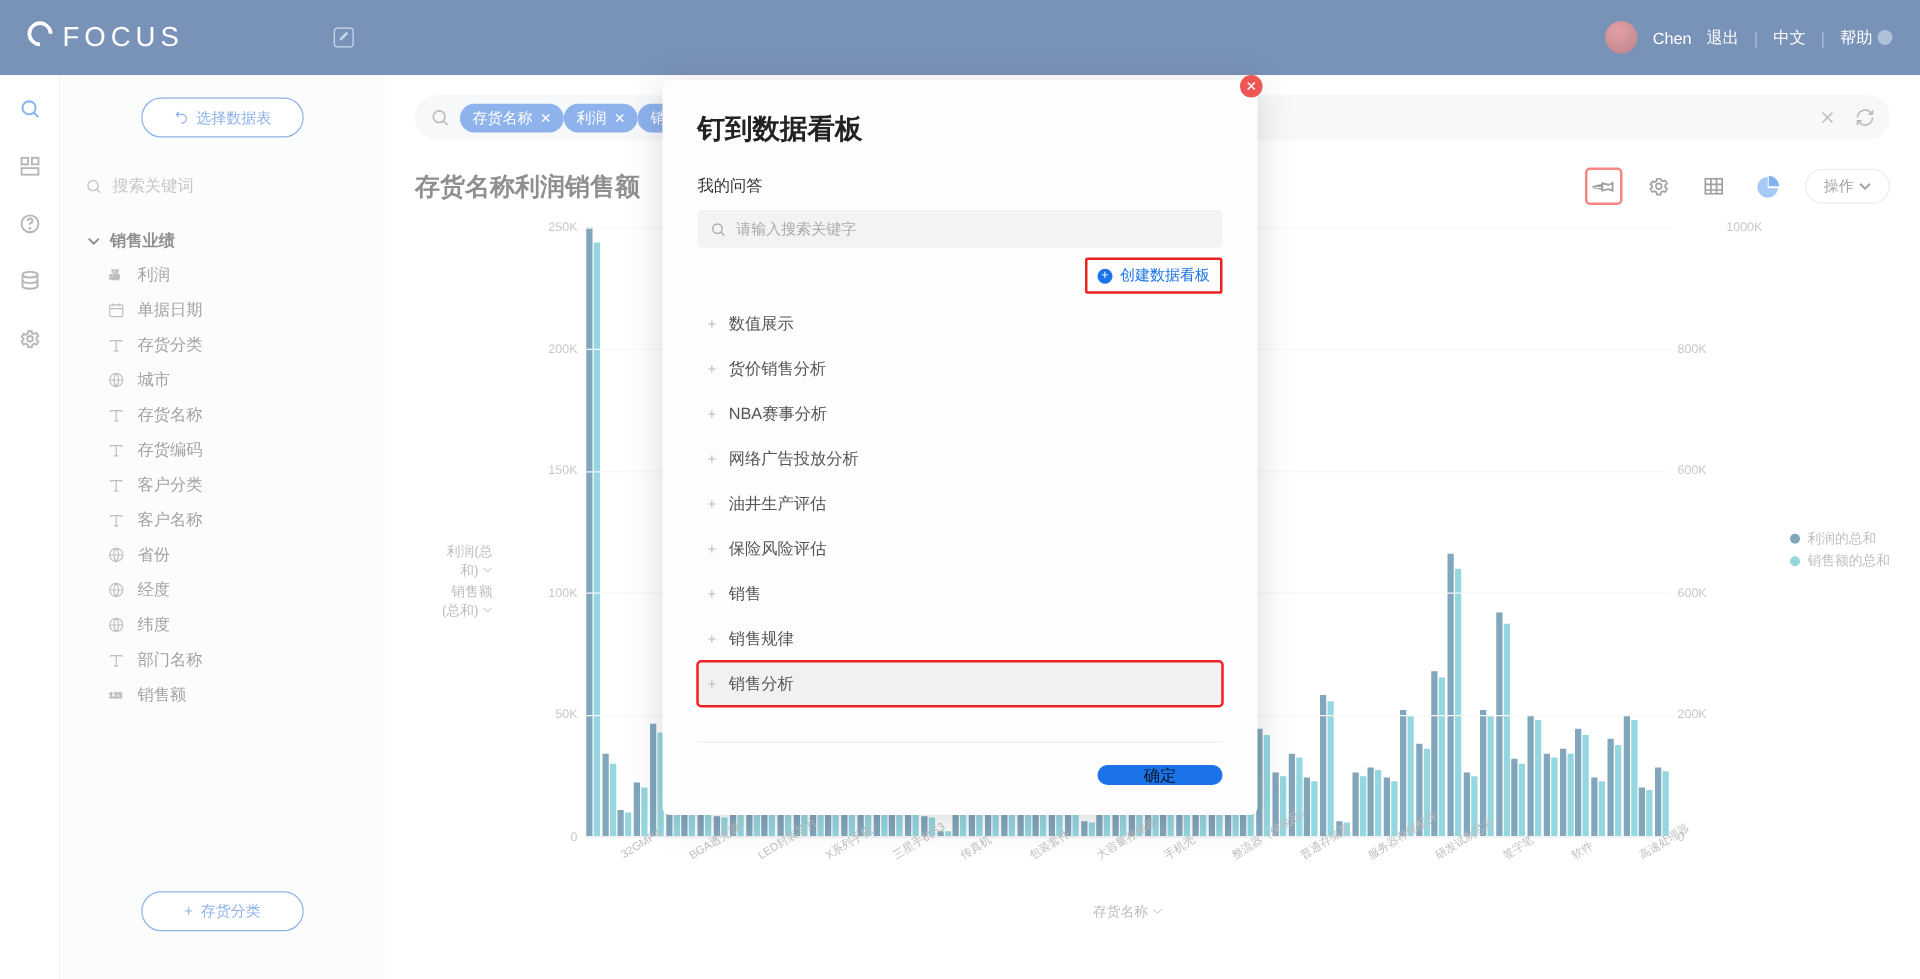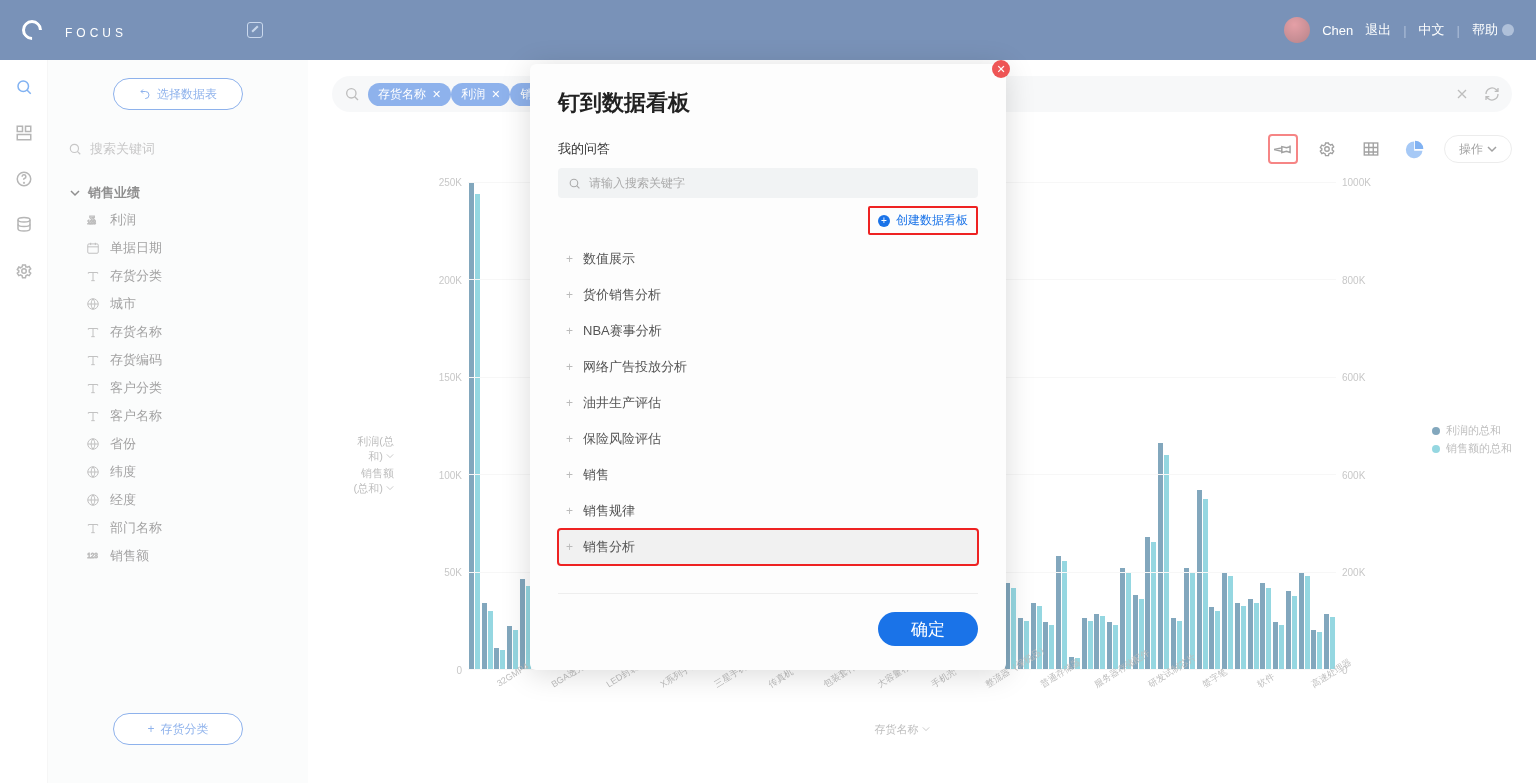--- a/index.html
+++ b/index.html
@@ -1,18 +1,18 @@
 <!DOCTYPE html>
 <html><head>
 <meta charset="utf-8">
 <style>
 *{box-sizing:border-box;margin:0;padding:0;font-family:-apple-system,"PingFang SC","Microsoft YaHei",sans-serif}
 body{width:1536px;height:783px;overflow:hidden;background:#fff;position:relative}
 .topbar{height:60px;background:#0b3a7e;display:flex;align-items:center;padding:0 22px;color:#fff}
-.logo{display:flex;align-items:flex-end;gap:23px;font-size:12px;letter-spacing:4px;font-weight:500}
+.logo{display:flex;align-items:flex-start;gap:8px;font-size:22px;letter-spacing:4px;font-weight:500}
 .logo-icon{width:20px;height:20px;border:3px solid #fff;border-radius:50%;border-right-color:transparent;transform:rotate(45deg)}
 .edit-icon{width:16px;height:16px;border:1.5px solid #9fb9de;border-radius:3px;margin-left:120px;position:relative}
 .edit-icon::after{content:"";position:absolute;width:8px;height:2px;background:#9fb9de;transform:rotate(-45deg);top:5px;left:3px}
 .topbar-right{margin-left:auto;display:flex;align-items:center;gap:12px;font-size:13px}
 .avatar{width:26px;height:26px;border-radius:50%;background:radial-gradient(circle at 40% 30%,#d0525e,#7a1f2a)}
 .sep{color:#6e8cba}
 .help-badge{display:inline-flex;align-items:center;gap:4px}
 .help-badge::after{content:"";width:12px;height:12px;border-radius:50%;background:#6e8cba}
 .main{display:flex;height:calc(100% - 60px)}
 .leftnav{width:48px;background:#fff;border-right:1px solid #eee;display:flex;flex-direction:column;align-items:center;padding-top:18px;gap:28px}
@@ -70,21 +70,21 @@
 .modal-sub{font-size:13px;color:#333;margin-top:22px}
 .modal-search{margin-top:10px;background:#f1f3f4;border-radius:4px;height:30px;display:flex;align-items:center;padding:0 10px;gap:8px;color:#aaa;font-size:12px}
 .create-row{display:flex;justify-content:flex-end;margin-top:8px}
 .create-link{border:2px solid #e22;color:#1a73e8;font-size:12px;padding:4px 8px;display:inline-flex;align-items:center;gap:6px;border-radius:2px}
 .create-link .plus-circle{width:12px;height:12px;border-radius:50%;background:#1a73e8;color:#fff;display:flex;align-items:center;justify-content:center;font-size:10px;line-height:1}
 .board-list{margin-top:6px}
 .board-item{display:flex;align-items:center;gap:10px;padding:9px 8px;font-size:13px;color:#555;border-radius:3px}
 .board-item .pl{color:#bbb;font-size:12px}
 .board-item.hl{background:#f1f1f1;outline:2px solid #e22;outline-offset:-1px}
 .modal-foot{display:flex;justify-content:flex-end;margin-top:28px;border-top:1px solid #eee;padding-top:18px}
-.btn-ok{background:#1a73e8;color:#ffffff;border:none;border-radius:18px;height:34px;width:100px;font-size:17px;cursor:pointer}
+.btn-ok{background:#1a73e8;color:#0f172a;border:none;border-radius:18px;height:16px;width:100px;font-size:13px;cursor:pointer}
 svg{display:block}
 </style>
 </head>
 <body>
 
 <div class="topbar">
   <div class="logo">
     <span class="logo-icon"></span>
     <span>FOCUS</span>
   </div>
@@ -207,28 +207,28 @@
               <circle cx="12" cy="12" r="9"></circle>
               <path d="M3 12h18M12 3a14 14 0 0 1 0 18M12 3a14 14 0 0 0 0 18"></path>
             </svg>
             <span>省份</span>
           </div>
           <div class="tree-item">
             <svg viewBox="0 0 24 24" fill="none" stroke="currentColor" stroke-width="1.6">
               <circle cx="12" cy="12" r="9"></circle>
               <path d="M3 12h18M12 3a14 14 0 0 1 0 18M12 3a14 14 0 0 0 0 18"></path>
             </svg>
-            <span>纬度</span>
+            <span>经度</span>
           </div>
           <div class="tree-item">
             <svg viewBox="0 0 24 24" fill="none" stroke="currentColor" stroke-width="1.6">
               <circle cx="12" cy="12" r="9"></circle>
               <path d="M3 12h18M12 3a14 14 0 0 1 0 18M12 3a14 14 0 0 0 0 18"></path>
             </svg>
-            <span>经度</span>
+            <span>纬度</span>
           </div>
           <div class="tree-item">
             <svg viewBox="0 0 24 24" fill="none" stroke="currentColor" stroke-width="1.6">
               <path d="M4 6h16M4 6v2M20 6v2M12 6v14M9 20h6"></path>
             </svg>
             <span>部门名称</span>
           </div>
           <div class="tree-item">
             <svg viewBox="0 0 24 24" fill="none" stroke="currentColor" stroke-width="1.6">
               <text x="2" y="16" font-size="11">123</text>
@@ -254,20 +254,21 @@
       <span id="chips"><span class="chip">存货名称<span class="x">✕</span></span><span class="chip">利润<span class="x">✕</span></span><span class="chip">销售额<span class="x">✕</span></span></span>
       <svg class="sb-x" viewBox="0 0 24 24" fill="none" stroke="currentColor" stroke-width="2">
           <path d="M6 6l12 12M18 6 6 18"></path>
         </svg>
       <svg class="sb-refresh" viewBox="0 0 24 24" fill="none" stroke="currentColor" stroke-width="2">
           <path d="M3 12a9 9 0 0 1 15-6.7L21 8M21 3v5h-5M21 12a9 9 0 0 1-15 6.7L3 16M3 21v-5h5"></path>
         </svg>
     </div>
 
     <div class="title-row">
+      <div class="chart-title">存货名称利润销售额</div>
       <div class="toolbar">
         <div class="tool-box pin">
           <svg width="20" height="20" viewBox="0 0 24 24" fill="none" stroke="currentColor" stroke-width="1.8">
               <path d="M15 3l6 6-4 2-3 5-4-4-5 8 8-5-4-4 5-3 2-4z" transform="rotate(45 12 12)"></path>
             </svg>
         </div>
         <div class="tool-box">
           <svg width="18" height="18" viewBox="0 0 24 24" fill="none" stroke="currentColor" stroke-width="1.8">
               <circle cx="12" cy="12" r="3"></circle>
               <path d="M19 12a7 7 0 0 0-.1-1.2l2-1.6-2-3.4-2.4 1a7 7 0 0 0-2-1.2L13.9 4h-3.8l-.6 2.5a7 7 0 0 0-2 1.2l-2.4-1-2 3.4 2 1.6A7 7 0 0 0 5 12c0 .4 0 .8.1 1.2l-2 1.6 2 3.4 2.4-1a7 7 0 0 0 2 1.2l.6 2.5h3.8l.6-2.5a7 7 0 0 0 2-1.2l2.4 1 2-3.4-2-1.6c.1-.4.1-.8.1-1.2z"></path>
@@ -305,21 +306,21 @@
       </div>
       <div class="yaxis-left" id="yl">
           <div class="ytick" style="top: 0%;">250K</div>
           <div class="ytick" style="top: 20%;">200K</div>
           <div class="ytick" style="top: 40%;">150K</div>
           <div class="ytick" style="top: 60%;">100K</div>
           <div class="ytick" style="top: 80%;">50K</div>
           <div class="ytick" style="top: 100%;">0</div>
         </div>
       <div class="yaxis-right" id="yr">
-          <div class="ytick" style="top: 0%;">1000K</div>
+          <div class="ytick" style="top: 0%; margin-left: 39px;">1000K</div>
           <div class="ytick" style="top: 20%;">800K</div>
           <div class="ytick" style="top: 40%;">600K</div>
           <div class="ytick" style="top: 60%;">600K</div>
           <div class="ytick" style="top: 80%;">200K</div>
           <div class="ytick" style="top: 100%;">0</div>
         </div>
       <div class="plot" id="plot">
         <div class="bars" id="bars">
             <div class="grp">
               <div class="bar p" style="height: 100%;"></div>

